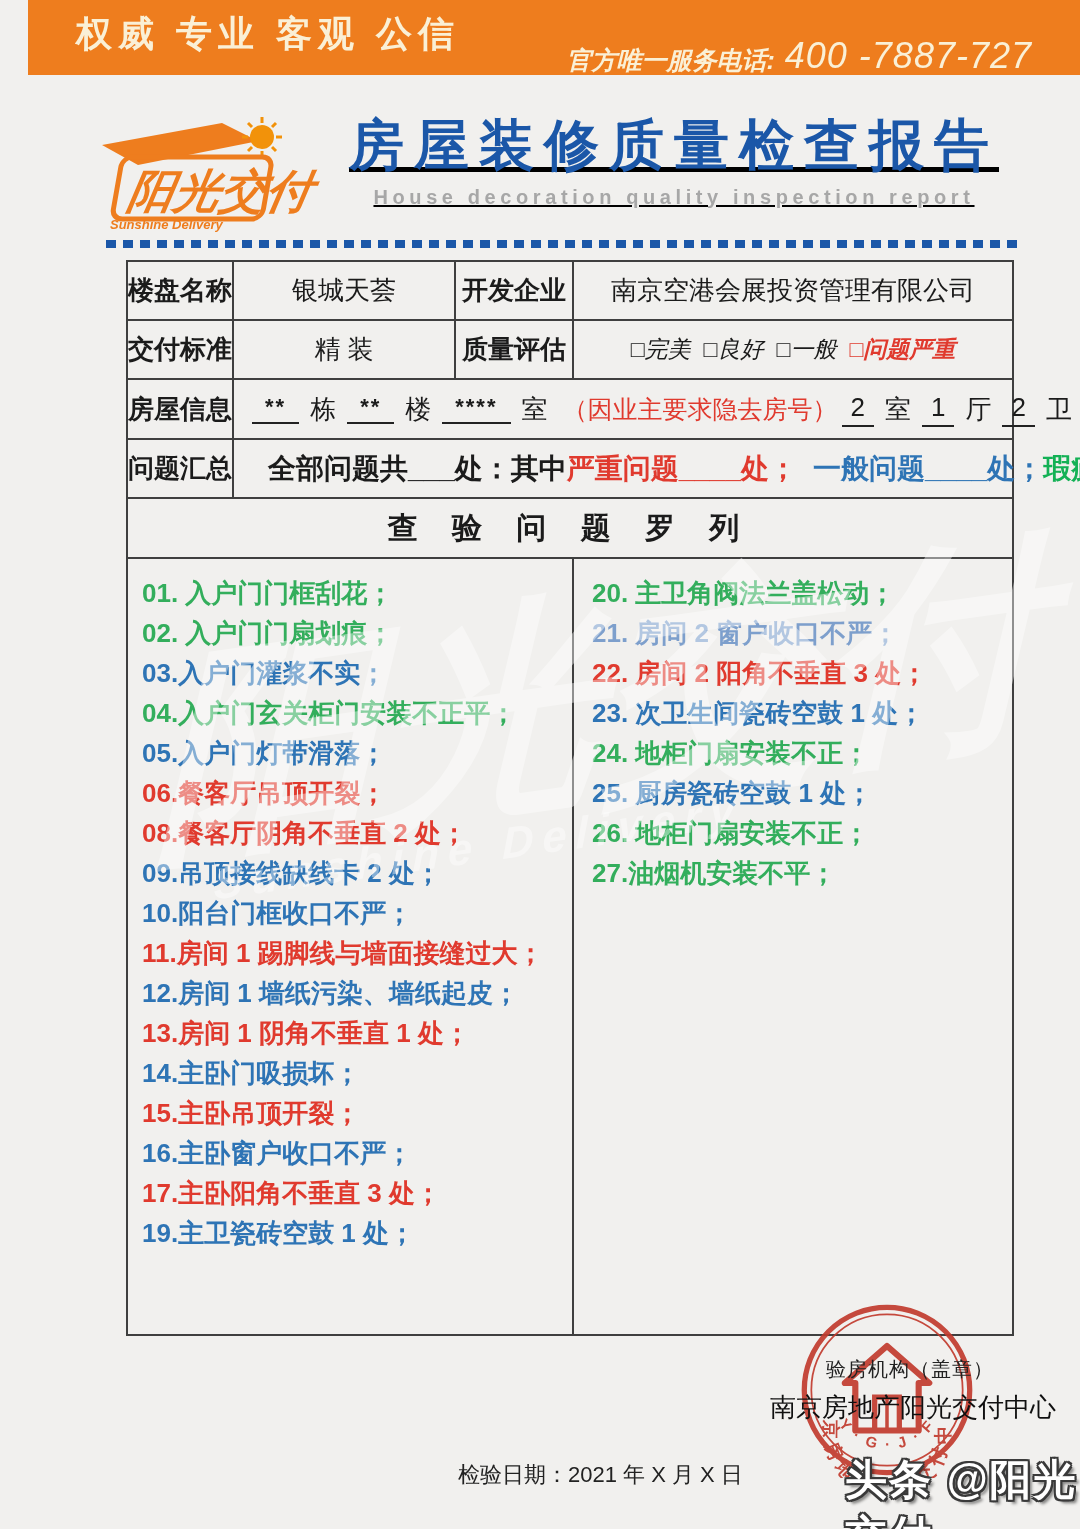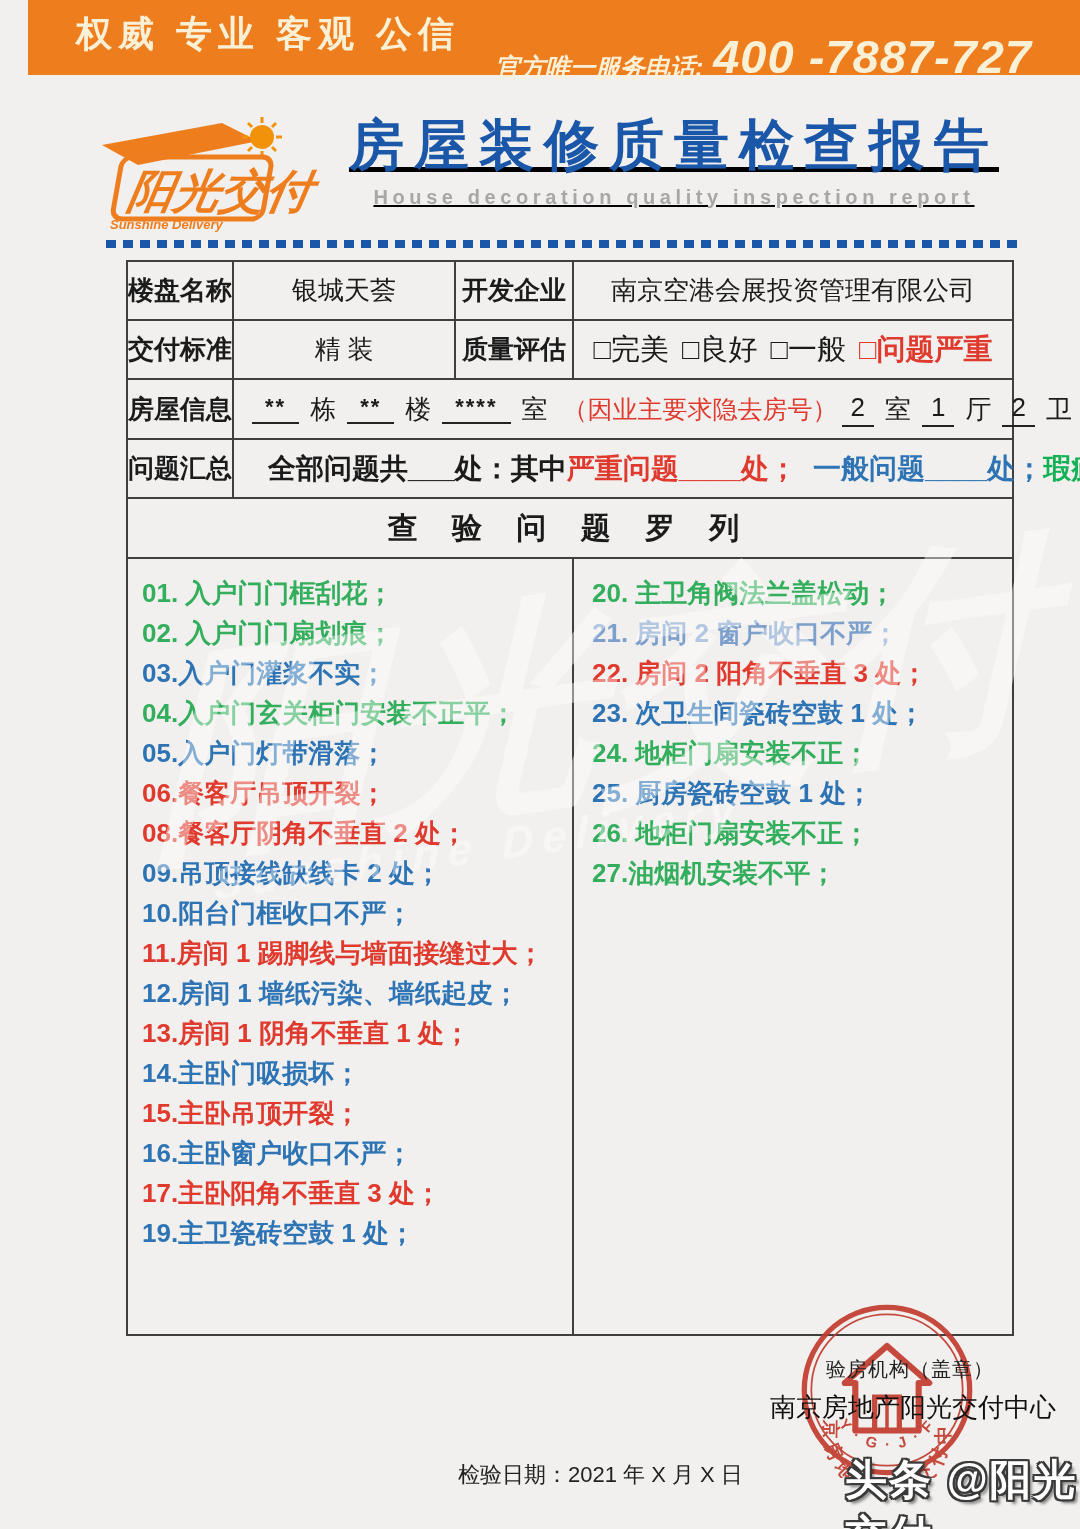--- a/index.html
+++ b/index.html
@@ -11,21 +11,21 @@
   *{margin:0;padding:0;box-sizing:border-box;}
   body{background:#ddd;font-family:"Liberation Sans","DejaVu Sans",sans-serif;}
   .page{position:relative;width:1080px;height:1529px;background:var(--page-bg);overflow:hidden;padding-left:28px;}
 
   
   .top-bar{height:75px;background:var(--accent-orange);display:flex;align-items:center;
     justify-content:space-between;padding:4px 48px 10px 48px;}
   .slogan{font-size:36px;font-weight:bold;color:var(--header-text);letter-spacing:6px;}
   .phone{display:flex;align-items:flex-end;color:var(--header-text);font-style:italic;margin-top:43px;}
   .phone-label{font-size:25px;font-weight:bold;margin-right:10px;}
-  .phone-number{font-size:47px;font-weight:bold;letter-spacing:1px;}
+  .phone-number{font-size:36px;font-weight:normal;letter-spacing:1px;}
 
   
   .brand-row{display:flex;align-items:flex-start;margin:40px 0 0 66px;height:105px;}
   .logo-wrap{width:232px;flex:none;}
   .title-block{flex:1;text-align:center;padding-right:58px;text-decoration:underline;}
   .title-cn{font-size:55px;line-height:1.1;font-weight:bold;color:var(--title-blue);letter-spacing:10px;}
   .title-en{font-size:20px;font-weight:bold;color:var(--subtitle-gray);letter-spacing:4.6px;margin-top:10px;}
 
   .dotted{margin:20px 0 0 78px;width:912px;height:8px;
     background:repeating-linear-gradient(90deg,var(--title-blue) 0 10px,transparent 10px 17px);}
@@ -34,21 +34,21 @@
   .report-table{margin:12px 0 0 98px;width:888px;border:2px solid var(--border);
     background:var(--border);display:grid;
     grid-template-columns:104px 220px 116px 1fr;
     grid-template-rows:57px 57px 58px 57px 58px 775px;gap:2px;}
   .cell{background:var(--page-bg);display:flex;align-items:center;justify-content:center;
     font-size:26px;color:#1b1b1b;white-space:nowrap;text-align:center;}
   .cell.label{font-weight:bold;}
   .span2{grid-column:2/5;}
   .span-all{grid-column:1/5;}
   .left-align{justify-content:flex-start;}
-  .quality-opts{display:flex;gap:13px;font-size:29px;}
+  .quality-opts{display:flex;gap:13px;font-size:23px;font-style:italic;}
   .opt-severe{color:var(--issue-red);font-weight:bold;}
   .house-cell{padding-left:18px;font-size:26px;}
   .blank{border-bottom:2px solid #222;padding:0 13px 2px 13px;letter-spacing:2px;font-size:22px;font-weight:bold;}
   .unit{margin:0 11px;}
   .num{border-bottom:2px solid #222;padding:0 9px 2px 9px;}
   .note-red{color:var(--issue-red);margin:0 4px;font-size:25px;}
   .summary-cell{padding-left:34px;font-weight:bold;font-size:28px;}
   .sum-severe{color:var(--issue-red);}
   .sum-general{color:var(--issue-blue);margin-left:16px;}
   .sum-flaw{color:var(--summary-green);}

